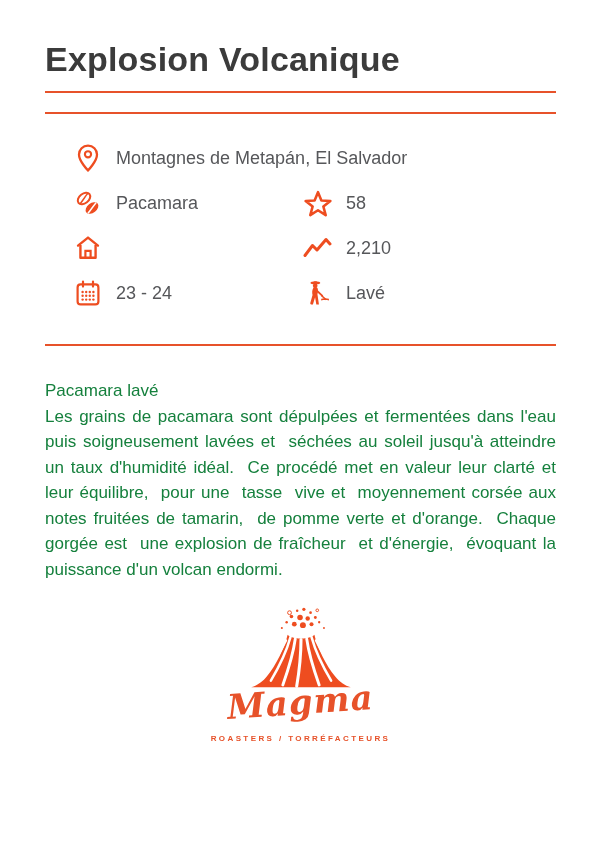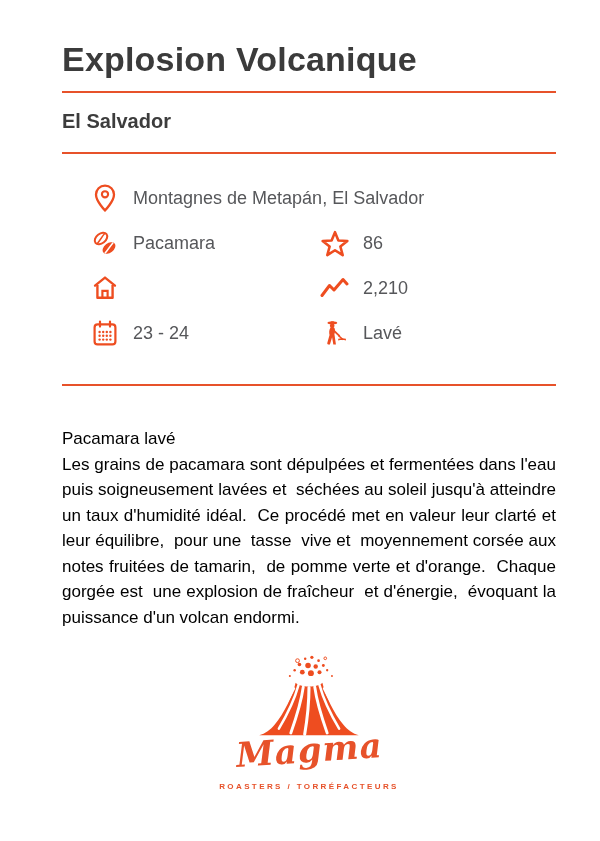--- a/index.html
+++ b/index.html
@@ -1,37 +1,37 @@
 <!DOCTYPE html>
 <html><head>
 <meta charset="utf-8">
 <style>
   * { margin:0; padding:0; box-sizing:border-box; }
   html,body { background:#ffffff; }
   body { font-family:"Liberation Sans","DejaVu Sans",sans-serif; }
   .page{
     position:relative; width:600px; height:798px; margin:0 auto;
-    background:#ffffff; padding:40px 44px 0 62px; overflow:hidden;
+    background:#ffffff; padding:40px 44px 0 45px; overflow:hidden;
   }
   .page-title{
     font-size:34px; font-weight:bold; color:#3b3b3b; letter-spacing:.2px;
   }
   .rule{ border:none; border-top:2px solid #e7522a; width:100%; }
   .rule-title{ margin-top:12px; }
   .origin-name{ margin-top:17px; font-size:20px; font-weight:bold; color:#3c3c3c; }
   .tasting-notes{ margin-top:5px; font-size:18px; color:#56575a; }
   .rule-2{ margin-top:19px; }
   .details{ margin-top:27px; margin-left:27px; }
   .detail-row{ display:flex; height:34px; margin-bottom:11px; }
   .cell{ display:flex; align-items:center; }
   .cell-left{ width:230px; }
   .icon-box{ width:32px; height:32px; display:flex; align-items:center; justify-content:center; margin-right:12px; flex:0 0 32px; }
   .detail-label{ font-size:18px; color:#56575a; white-space:nowrap; }
   .rule-3{ margin-top:34px; }
-  .description{ margin-top:40px; color:#000000; font-size:17px; line-height:25.5px; }
+  .description{ margin-top:32px; color:#15803d; font-size:17px; line-height:25.5px; }
   .description .body{ text-align:justify; white-space:pre-wrap; }
   .brand{ margin-top:24px; text-align:center; }
   .brand svg{ display:block; margin:0 auto; }
   .brand-name{
     margin-top:-12px; font-family:"DejaVu Serif","Liberation Serif",serif;
     font-style:italic; font-weight:bold; font-size:34px; color:#e7522a;
     transform:rotate(-4deg); display:inline-block; letter-spacing:1px;
   }
   .brand-tagline{
     margin-top:12px; font-size:8px; font-weight:bold; letter-spacing:2.4px;
@@ -41,21 +41,20 @@
   .ic-fill{ fill:#ee4d20; }
 </style>
 </head>
 <body>
 
 <div class="page">
 
   <h1 class="page-title">Explosion Volcanique</h1>
   <hr class="rule rule-title">
 
-  <div class="origin-name">El Salvador</div>
   <hr class="rule rule-2">
 
   <div class="details">
 
     <div class="detail-row">
       <div class="cell">
         <span class="icon-box">
           <svg width="24" height="28" viewBox="0 0 24 28" fill="none">
             <path class="ic" d="M12 1.6 C6.9 1.6 3 5.6 3 10.5 C3 17.3 12 26.4 12 26.4 C12 26.4 21 17.3 21 10.5 C21 5.6 17.1 1.6 12 1.6 Z" stroke-width="2.3"></path>
             <circle class="ic" cx="12" cy="10.3" r="3.1" stroke-width="2.1"></circle>
@@ -80,21 +79,21 @@
           </svg>
         </span>
         <span class="detail-label">Pacamara</span>
       </div>
       <div class="cell">
         <span class="icon-box">
           <svg width="28" height="27" viewBox="0 0 24 23" fill="none">
             <path class="ic" d="M12 1.8 L14.9 8.9 L22.6 9.3 L16.6 14.1 L18.6 21.5 L12 17.3 L5.4 21.5 L7.4 14.1 L1.4 9.3 L9.1 8.9 Z" stroke-width="2.2" stroke-linejoin="round"></path>
           </svg>
         </span>
-        <span class="detail-label">86</span>
+        <span class="detail-label">58</span>
       </div>
     </div>
 
     <div class="detail-row">
       <div class="cell cell-left">
         <span class="icon-box">
           <svg width="26" height="26" viewBox="0 0 24 24" fill="none">
             <path class="ic" d="M2.8 9.8 L12 2.4 L21.2 9.8" stroke-width="2.2" stroke-linecap="round" stroke-linejoin="round"></path>
             <path class="ic" d="M5 9.2 L5 21 L19 21 L19 9.2" stroke-width="2.2" stroke-linejoin="round"></path>
             <path class="ic" d="M9.6 21 L9.6 14.6 L14.4 14.6 L14.4 21" stroke-width="2"></path>

